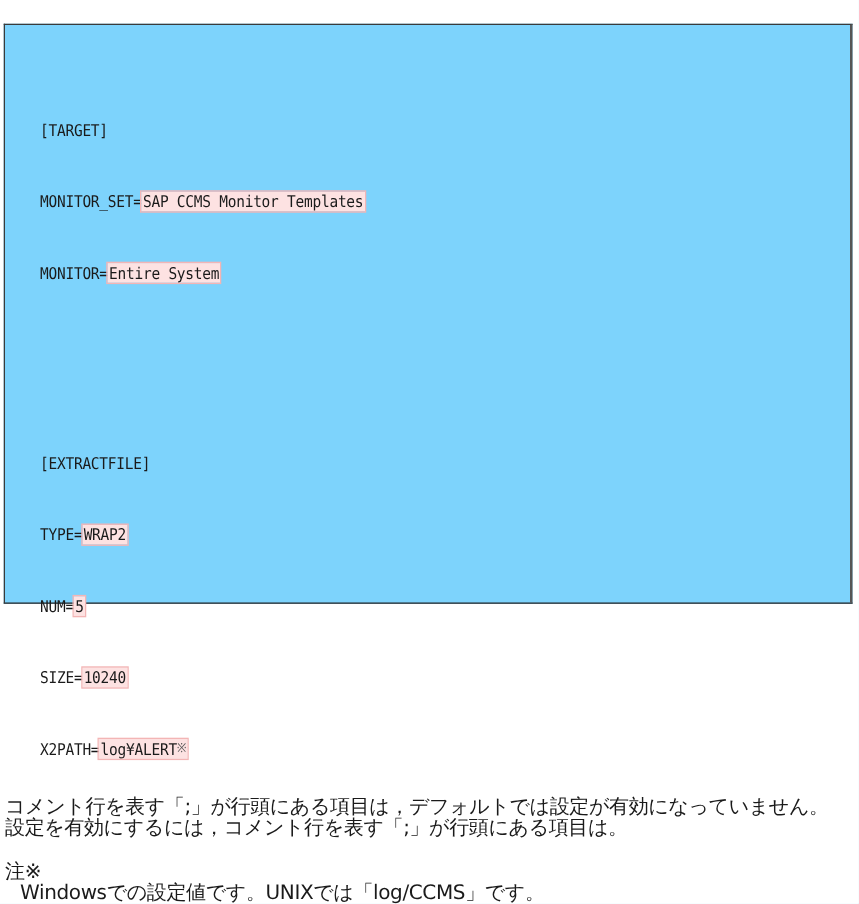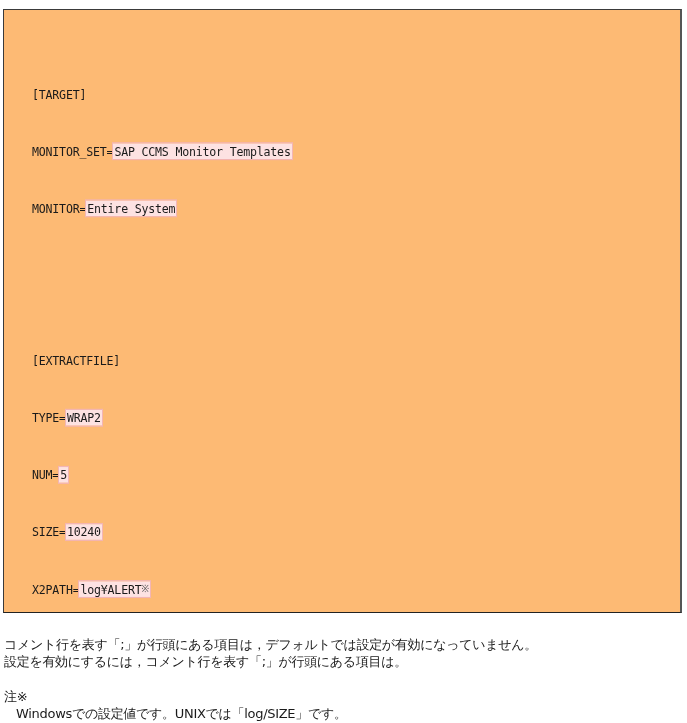--- a/index.html
+++ b/index.html
@@ -1,38 +1,38 @@
 <!DOCTYPE html>
 <html><head>
 <meta charset="utf-8">
 <style>
   html, body { margin: 0; padding: 0; background: #ffffff; }
   body { width: 687px; height: 723px; position: relative; overflow: hidden; color: #1a1a1a; }
   .code-box {
-    position: absolute; left: 3px; top: 9px; width: 679px; height: 604px;
+    position: absolute; left: 3px; top: 19px; width: 679px; height: 464px;
     border: 1px solid #3a3a3a; border-right: 2px solid #555; border-bottom: 1px solid #222;
-    box-sizing: border-box; background: #fdba74;
+    box-sizing: border-box; background: #7dd3fc;
   }
   .code {
     position: absolute; left: 28px; top: 18px;
     font-family: "DejaVu Sans Mono", "Liberation Mono", monospace;
     font-size: 11.6px; line-height: 17px; letter-spacing: -0.2px;
     transform: scaleY(1.12); transform-origin: top left;
     white-space: pre;
   }
   .line { height: 17px; display: block; }
   .blank { height: 17px; }
   .hl {
     background: #fde2e2; outline: 1px solid #f3b5b5; outline-offset: 0;
     padding: 0 1px;
   }
   .notes {
     position: absolute; left: 4px; top: 636px;
     font-family: "DejaVu Sans", "Liberation Sans", sans-serif;
-    font-size: 13px; line-height: 17px; letter-spacing: -0.3px;
+    font-size: 16px; line-height: 17px; letter-spacing: -0.3px;
   }
   .notes p { margin: 0; }
   .notes .gap { height: 18px; }
   .notes .indent { padding-left: 12px; }
 </style>
 </head>
 <body>
 
 <div class="code-box">
   <div class="code">
@@ -68,14 +68,14 @@
     
     
   </div>
 </div>
 
 <div class="notes">
   <p>コメント行を表す「;」が行頭にある項目は，デフォルトでは設定が有効になっていません。</p>
   <p>設定を有効にするには，コメント行を表す「;」が行頭にある項目は。</p>
   <div class="gap"></div>
   <p>注※</p>
-  <p class="indent">Windowsでの設定値です。UNIXでは「log/SIZE」です。</p>
+  <p class="indent">Windowsでの設定値です。UNIXでは「log/CCMS」です。</p>
 </div>
 
 </body></html>

